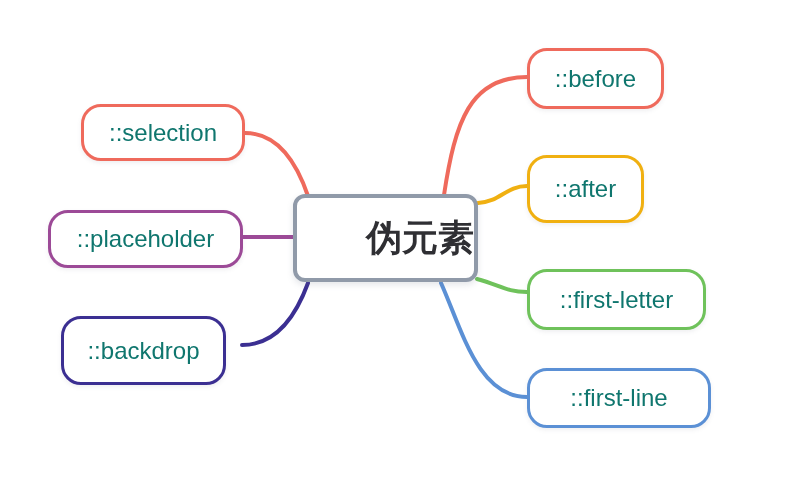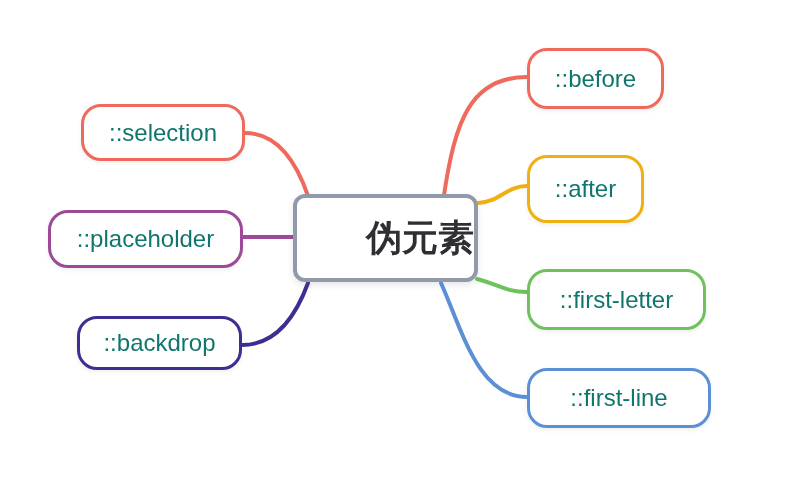--- a/index.html
+++ b/index.html
@@ -49,21 +49,21 @@
     border-radius: 12px;
     font-size: 36px;
     font-weight: bold;
     color: #2f2f33;
     box-shadow: 0 3px 6px rgba(110,120,140,0.18);
     justify-content: flex-end;
   }
   
   #node-selection    { left: 81px;  top: 104px; width: 164px; height: 57px; }
   #node-placeholder  { left: 48px;  top: 210px; width: 195px; height: 58px; }
-  #node-backdrop     { left: 77px;  top: 316px; width: 165px; height: 54px; }
+  #node-backdrop     { left: 61px;  top: 316px; width: 165px; height: 69px; }
   #node-before       { left: 527px; top: 48px;  width: 137px; height: 61px; }
   #node-after        { left: 527px; top: 155px; width: 117px; height: 68px; }
   #node-first-letter { left: 527px; top: 261px; width: 179px; height: 61px; margin-top: 8px; }
   #node-first-line   { left: 527px; top: 368px; width: 184px; height: 60px; }
   #node-root         { left: 293px; top: 194px; width: 185px; height: 88px; }
 </style>
 </head>
 <body>
 
 <div class="canvas">

